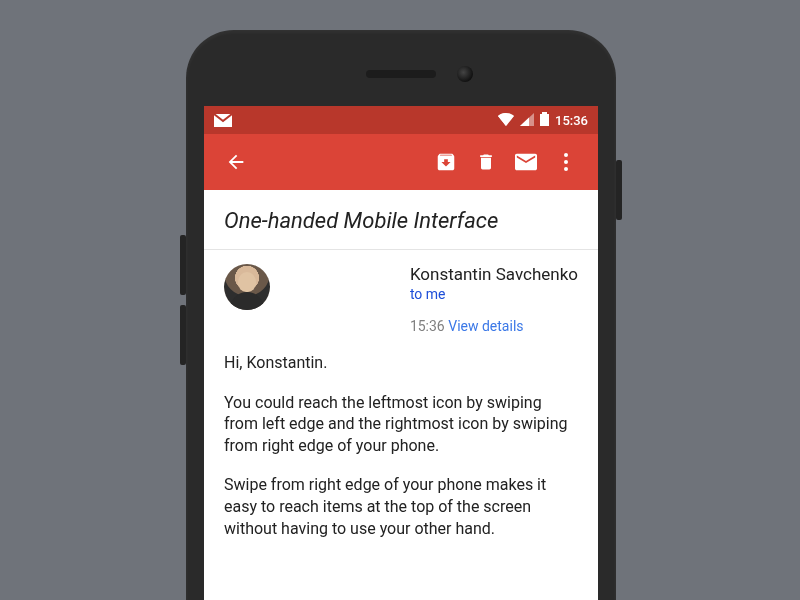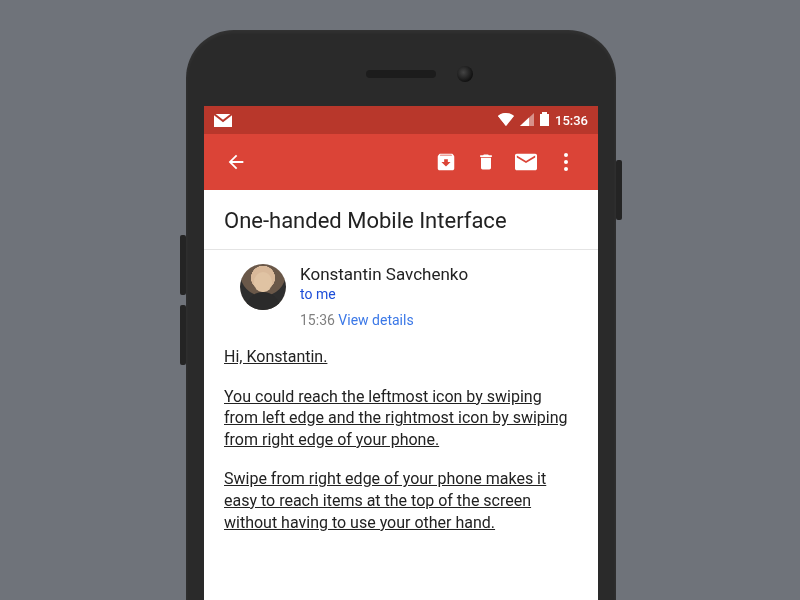--- a/index.html
+++ b/index.html
@@ -96,25 +96,27 @@
     cursor: pointer;
   }
   .icon-btn svg { fill: #fff; }
   
   .subject {
     padding: 18px 20px 16px 20px;
     font-size: 22px;
     color: #222;
     border-bottom: 1px solid #e4e4e4;
     font-weight: 400;
+    font-style: italic;
   }
   .sender-row {
     display: flex;
-    padding: 14px 20px 8px 36px;
+    padding: 14px 20px 8px 20px;
     gap: 14px;
+    justify-content: space-between;
   }
   .avatar {
     width: 46px;
     height: 46px;
     border-radius: 50%;
     background: radial-gradient(circle at 50% 30%, #d9b99a 0 30%, #6a5849 31% 100%);
     background-color:#7a6a59;
     flex-shrink: 0;
     box-shadow: inset 0 -14px 0 0 #2e2e2e;
     position:relative;
@@ -132,29 +134,29 @@
     content:"";
     position:absolute;
     bottom:0; left:6px; right:6px;
     height:18px;
     background:#2b2b2b;
     border-radius:18px 18px 0 0;
   }
   .sender-info { font-size: 14px; color:#222; }
   .sender-name { font-size: 17px; color:#222; }
   .sender-to { color:#1d4ed8; margin-top:2px; }
-  .sender-meta { color:#808080; margin-top:10px; }
+  .sender-meta { color:#808080; margin-top:16px; }
   .sender-meta .link { color:#3b78e7; }
   .body-text {
     padding: 10px 20px 20px 20px;
     font-size: 16px;
     line-height: 1.35;
     color:#222;
   }
-  .body-text p { margin-bottom: 18px; text-decoration: underline; }
+  .body-text p { margin-bottom: 18px; }
 </style>
 </head>
 <body>
 
 <div class="phone">
   <div class="phone-side-btn btn-left1"></div>
   <div class="phone-side-btn btn-left2"></div>
   <div class="phone-side-btn btn-right"></div>
   <div class="speaker"></div>
   <div class="camera"></div>

